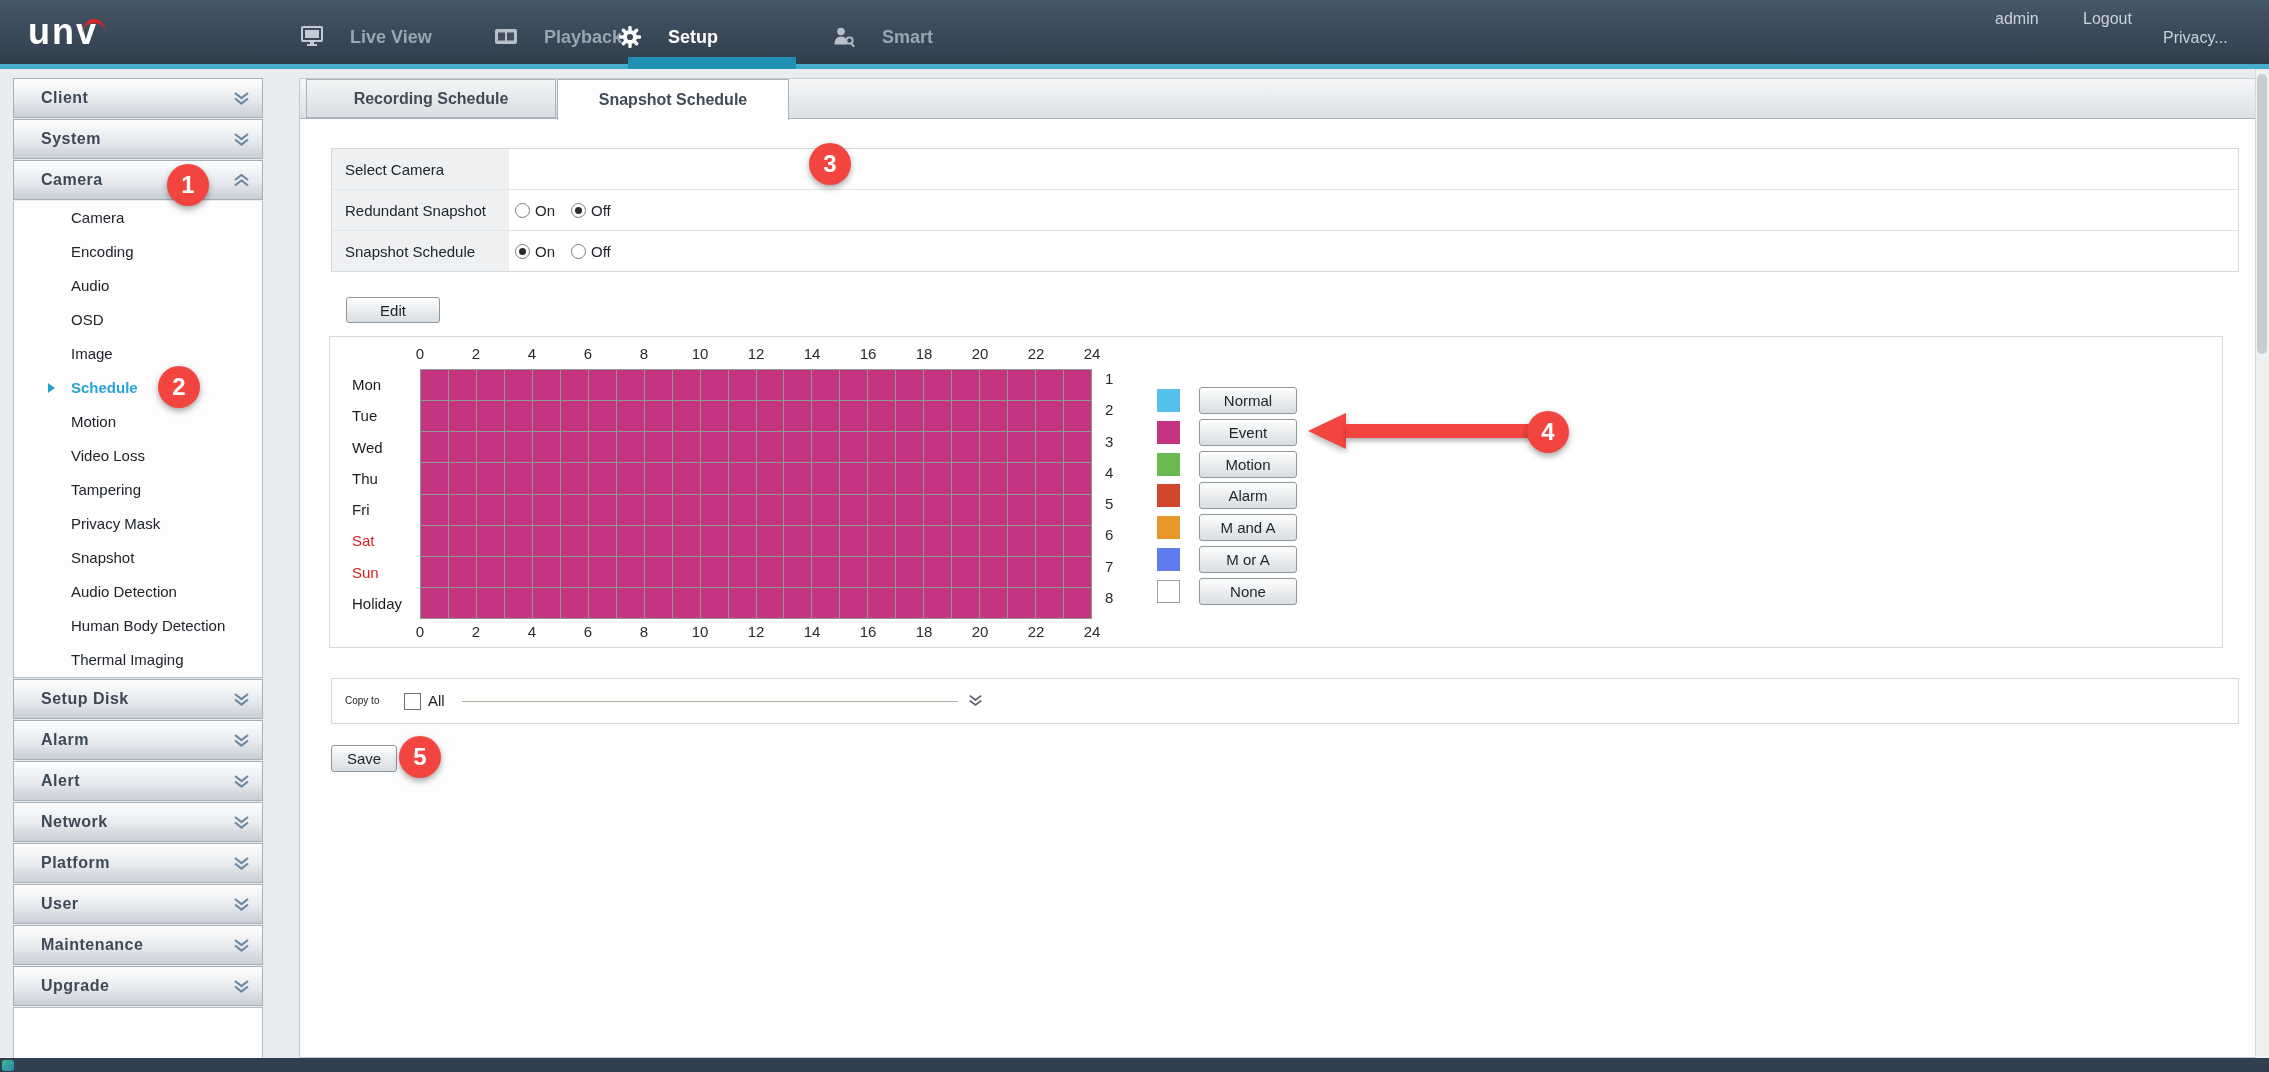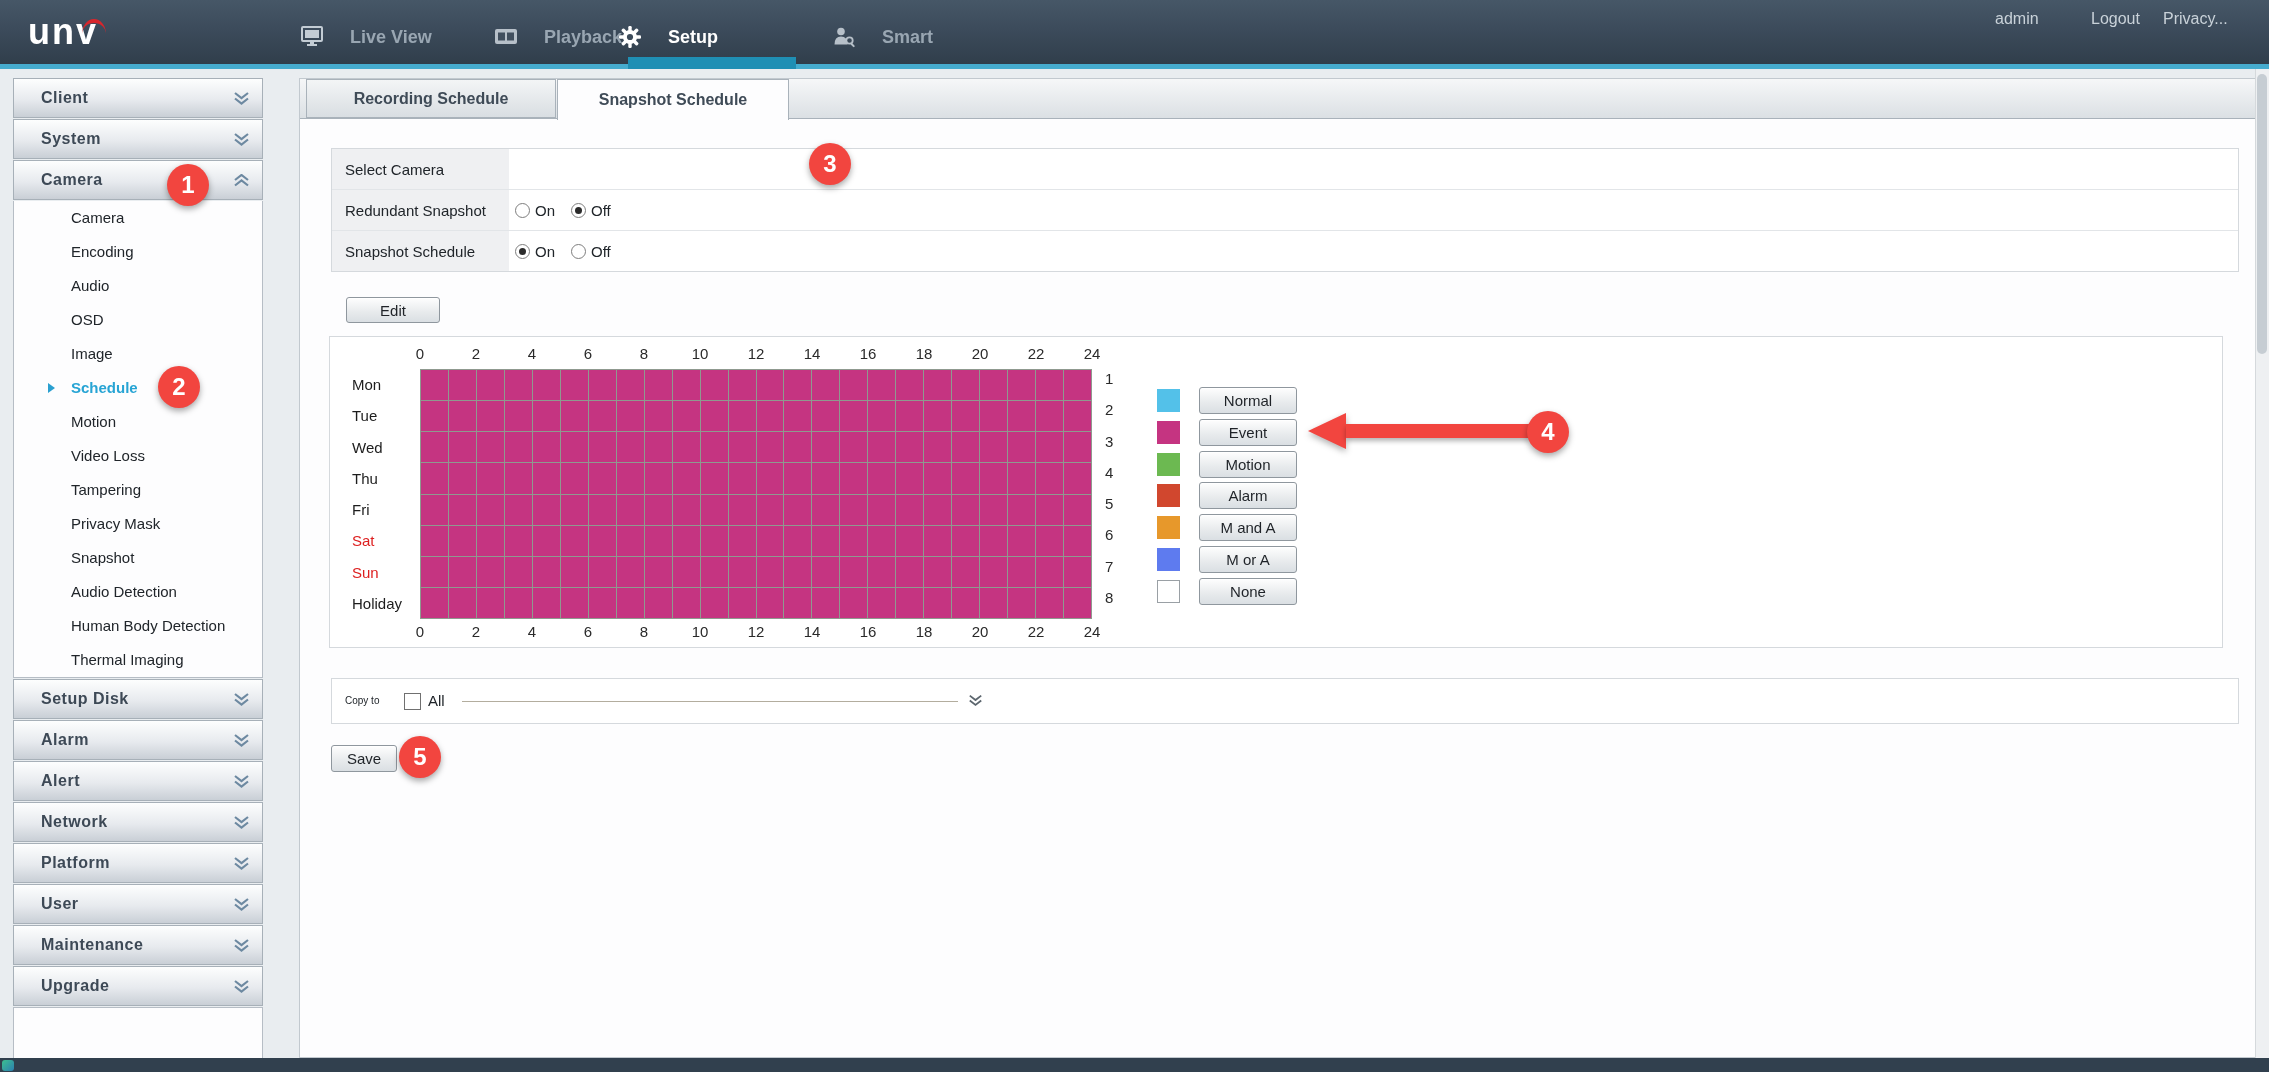--- a/index.html
+++ b/index.html
@@ -161,22 +161,22 @@
               <circle cx="9" cy="6.5" r="3.8" fill="#b7c0c9"></circle>
               <path d="M2.5 19.5 q0 -8 6.5 -8 q6.5 0 6.5 8 z" fill="#b7c0c9"></path>
               <circle cx="17.5" cy="15.5" r="3.2" fill="none" stroke="#b7c0c9" stroke-width="1.8"></circle>
               <rect x="19.6" y="17.6" width="5" height="2" rx="1" transform="rotate(45 19.6 17.6)" fill="#b7c0c9"></rect>
             </svg>
           </span>
           <span class="nav-label">Smart</span>
         </div>
       </div>
     <span class="userlink" style="left:1995px;">admin</span>
-    <span class="userlink" style="left:2083px;margin-left:8px;">Logout</span>
-    <span class="userlink" style="left:2163px;">Privacy...</span>
+    <span class="userlink" style="left:2083px;">Logout</span>
+    <span class="userlink" style="left:2163px;margin-top:19px;">Privacy...</span>
   </div>
   <div class="blueline"></div>
   <div class="setup-underline"></div>
 
   <div class="sidebar" id="sidebar">
       <div class="sb-header">
         <span class="sb-h-label">Client</span>
         <span class="sb-chev"><svg width="17" height="13" viewBox="0 0 17 13" fill="none" stroke="#6d89a1" stroke-width="2.2">
             <path d="M2 1 L8.5 6 L15 1"></path>
             <path d="M2 6.5 L8.5 11.5 L15 6.5"></path>

